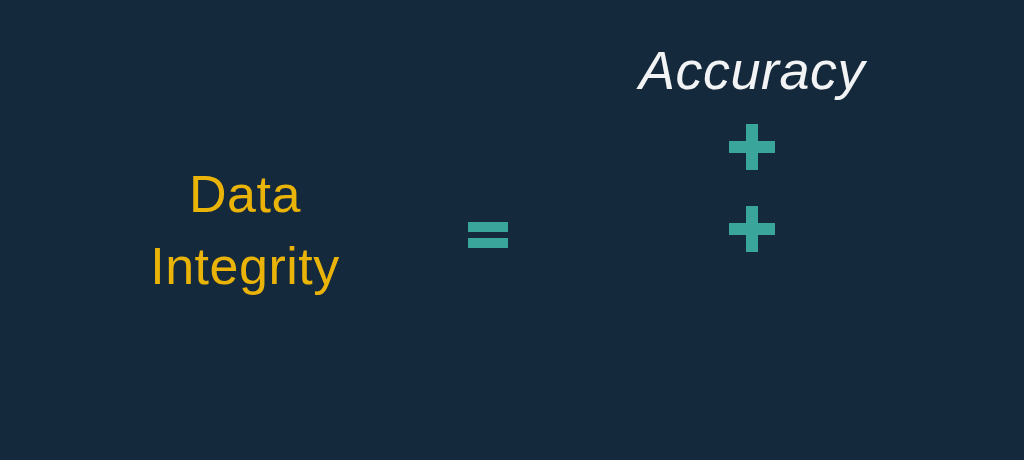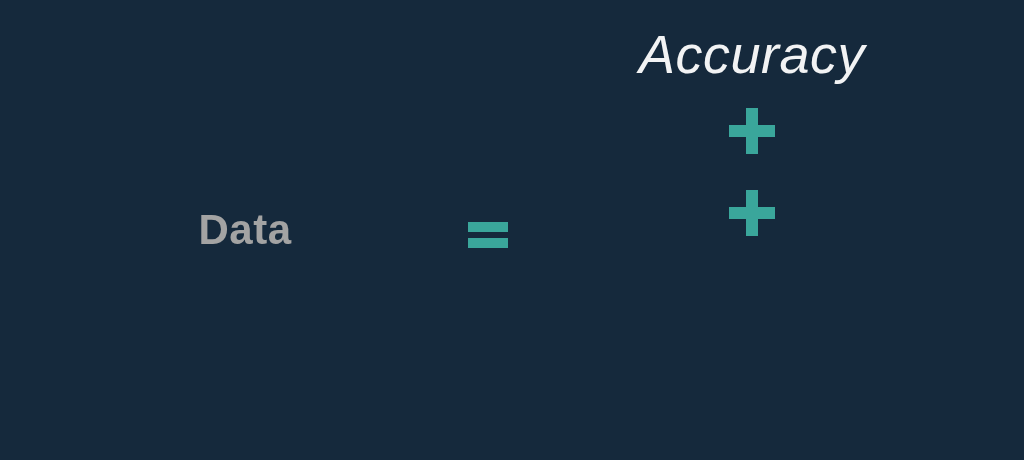--- a/index.html
+++ b/index.html
@@ -24,23 +24,23 @@
     left: 0;
     top: 0;
     width: 490px;
     height: 460px;
     display: flex;
     align-items: center;
     justify-content: center;
   }
   .left-title-inner {
     text-align: center;
-    color: #a3a3a3;
-    font-weight: 700;
-    font-size: 42px;
+    color: #eab308;
+    font-weight: 400;
+    font-size: 52px;
     line-height: 72px;
     letter-spacing: 0.5px;
   }
   .left-title-inner div { white-space: nowrap; }
 
   
   .equals {
     position: absolute;
     left: 468px;
     top: 222px;
@@ -59,21 +59,21 @@
   
   .right-col {
     position: absolute;
     left: 520px;
     top: 0;
     width: 464px;
     height: 460px;
     display: flex;
     flex-direction: column;
     align-items: center;
-    padding-top: 18px;
+    padding-top: 34px;
     box-sizing: border-box;
   }
   .term {
     color: #f2f3f4;
     font-style: italic;
     font-weight: 400;
     font-size: 54px;
     line-height: 72px;
     height: 72px;
     white-space: nowrap;
@@ -111,20 +111,21 @@
   }
 </style>
 </head>
 <body>
 
 <div class="canvas">
 
   <div class="left-title">
     <div class="left-title-inner">
       <div>Data</div>
+      <div>Integrity</div>
     </div>
   </div>
 
   <div class="equals">
     <span class="visually-hidden">=</span>
     <div class="bar"></div>
     <div class="bar"></div>
   </div>
 
   <div class="right-col">

